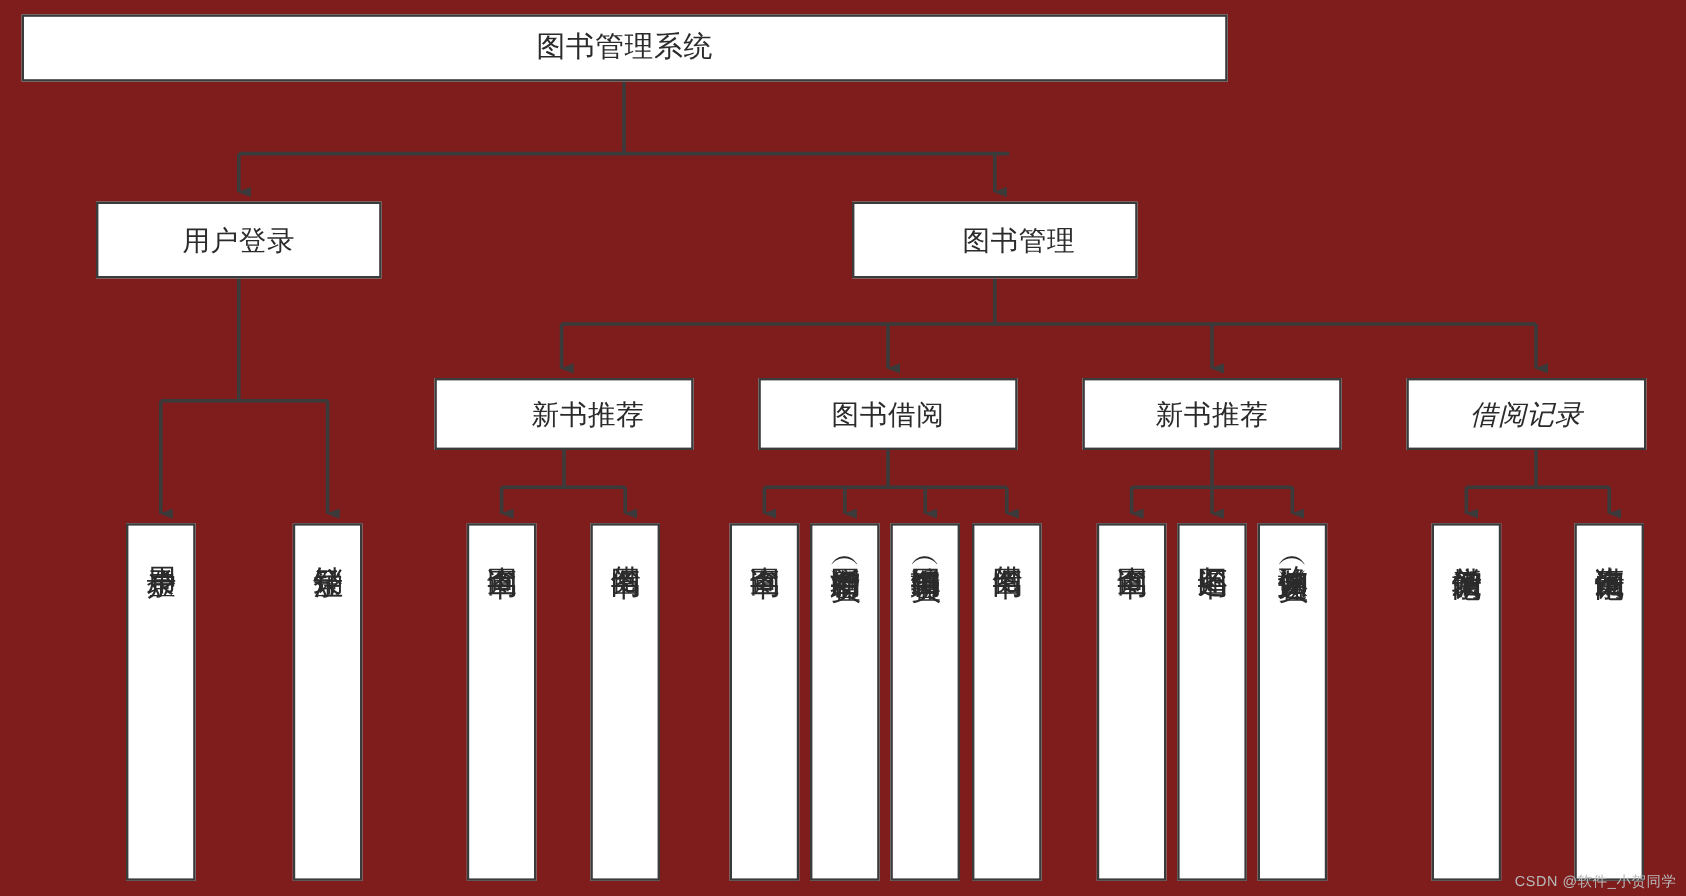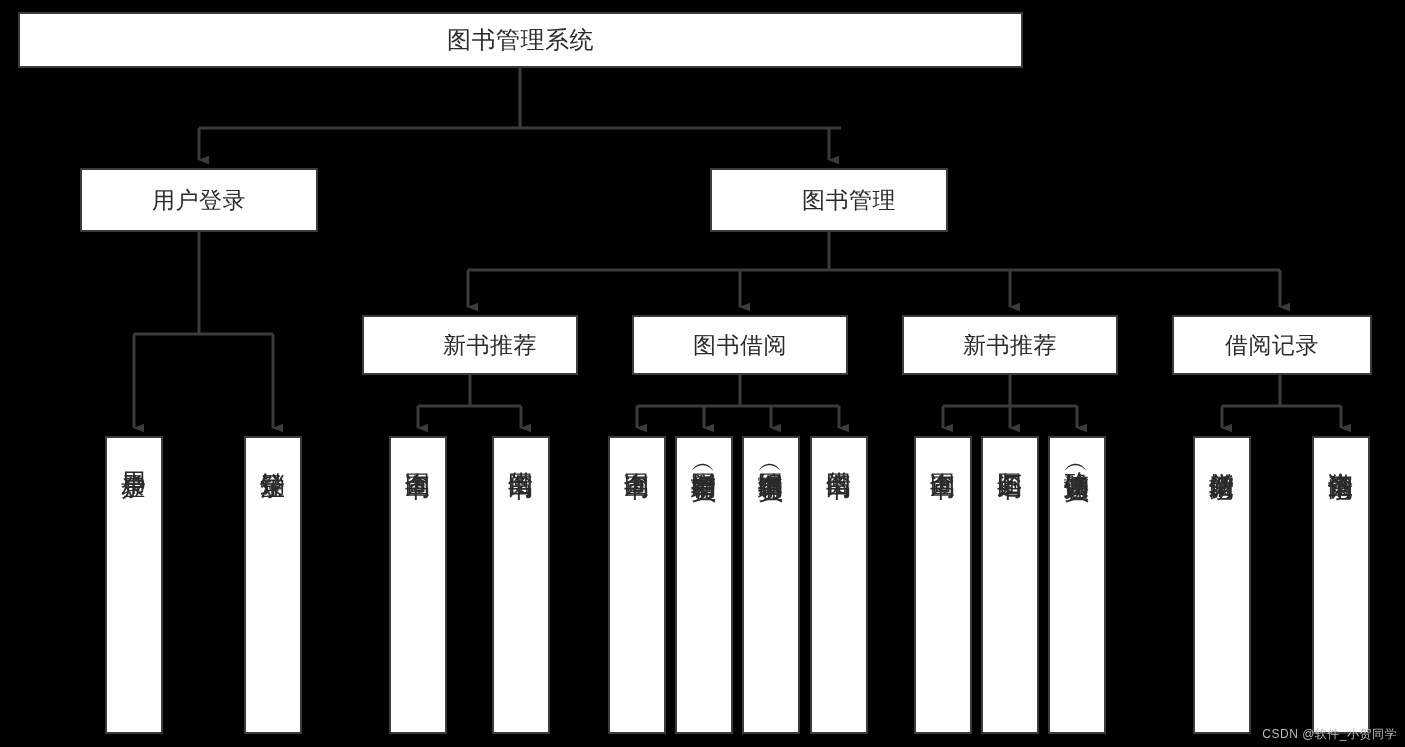--- a/index.html
+++ b/index.html
@@ -8,21 +8,21 @@
     padding: 0;
     background: #ffffff;
   }
   body {
     font-family: "Liberation Sans", "DejaVu Sans", sans-serif;
   }
   #canvas {
     position: relative;
     width: 1405px;
     height: 747px;
-    background: #000000;
+    background: #7f1d1d;
     overflow: hidden;
   }
   #edges {
     position: absolute;
     left: 0;
     top: 0;
     width: 1405px;
     height: 747px;
     pointer-events: none;
   }
@@ -140,21 +140,21 @@
 
   <div class="node horiz" style="left:362px; top:315px; width:216px; height:60px;padding-left:40px;">
     <span class="lbl">新书推荐</span>
   </div>
   <div class="node horiz" style="left:632px; top:315px; width:216px; height:60px;">
     <span class="lbl">图书借阅</span>
   </div>
   <div class="node horiz" style="left:902px; top:315px; width:216px; height:60px;">
     <span class="lbl">新书推荐</span>
   </div>
-  <div class="node horiz" style="left:1172px; top:315px; width:200px; height:60px;">
+  <div class="node horiz" style="left:1172px; top:315px; width:200px; height:60px;font-style:italic;">
     <span class="lbl">借阅记录</span>
   </div>
 
   <div class="node vert" style="left:105px; top:436px; width:58px; height:298px;">
     <span class="lbl">用户登录</span>
   </div>
   <div class="node vert" style="left:244px; top:436px; width:58px; height:298px;">
     <span class="lbl">注销登录</span>
   </div>
 

